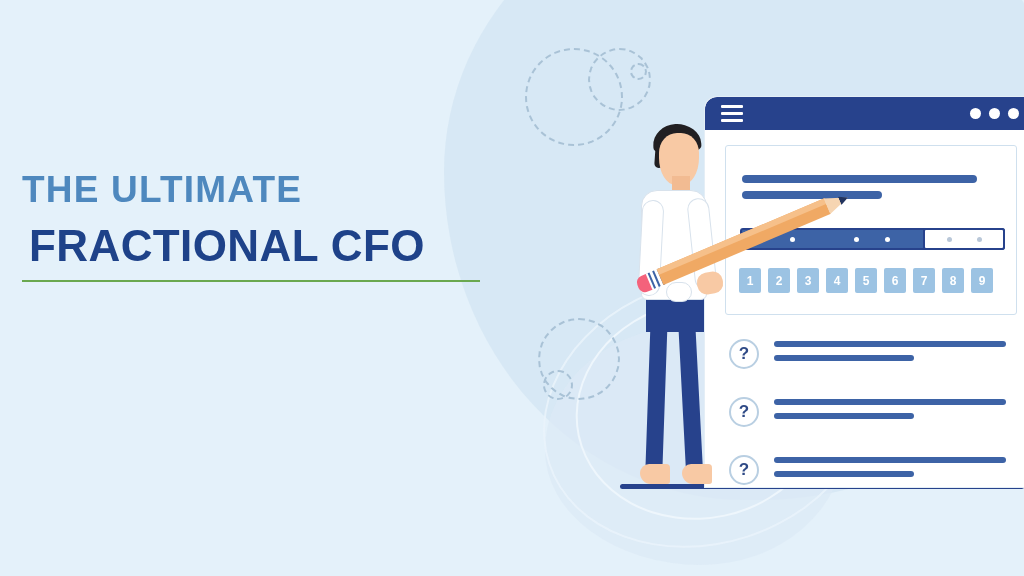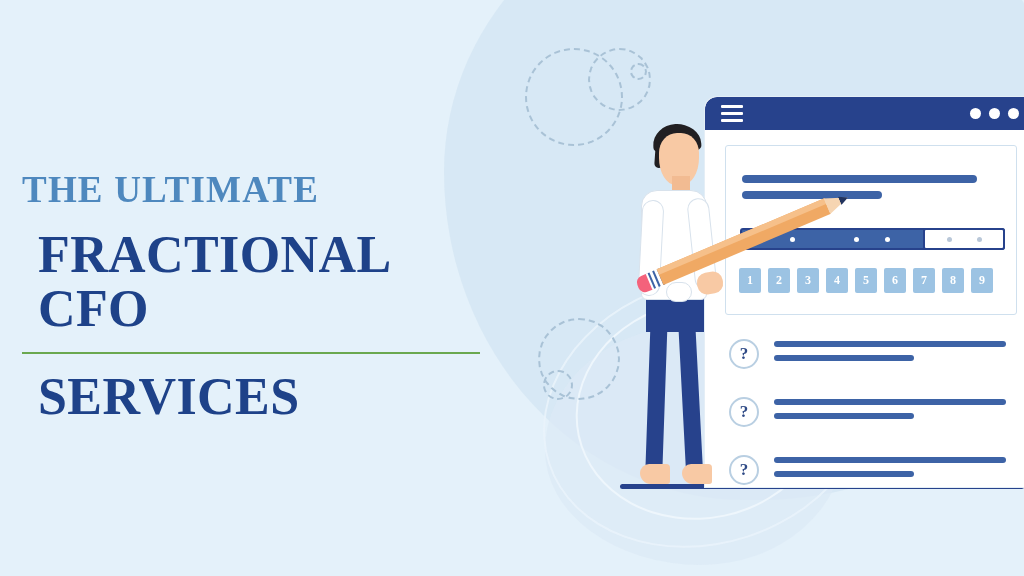--- a/index.html
+++ b/index.html
@@ -10,21 +10,20 @@
   }
   body {
     font-family: "Liberation Sans", sans-serif;
   }
   .banner {
     position: relative;
     width: 1024px;
     height: 576px;
     overflow: hidden;
     background: #e4f1fa;
-    font-family: Liberation Serif, serif;
   }
 
   
   .bg-blob-right {
     position: absolute;
     right: -60px;
     top: -120px;
     width: 640px;
     height: 620px;
     background: #d5e6f3;
@@ -84,26 +83,26 @@
   }
   .line-light {
     font-size: 37px;
     line-height: 44px;
     font-weight: bold;
     letter-spacing: 1.2px;
     color: #4e88be;
     margin: 0;
   }
   .line-bold {
-    font-size: 52px;
+    font-size: 44px;
     line-height: 54px;
     font-weight: bold;
     letter-spacing: 0.4px;
     color: #1e4289;
-    margin: 16px;
+    margin: 7px;
   }
   .headline-rule {
     width: 458px;
     height: 2px;
     background: #6aa84f;
     margin: 5px 0 6px 0;
   }
 
   
   .illustration {
@@ -487,21 +486,20 @@
   <div class="dash-circle dc1"></div>
   <div class="dash-circle dc2"></div>
   <div class="dash-circle dc3"></div>
   <div class="dash-circle dc4"></div>
   <div class="dash-circle dc5"></div>
 
   <div class="headline">
     <p class="line-light">THE ULTIMATE</p>
     <p class="line-bold">FRACTIONAL CFO</p>
     <div class="headline-rule"></div>
-    <p class="line-bold">SERVICES</p>
   </div>
 
   <div class="illustration">
 
     <div class="ground-line"></div>
 
     <div class="plant-leaf leaf-a"></div>
     <div class="plant-leaf leaf-b"></div>
     <div class="pot"></div>
 

